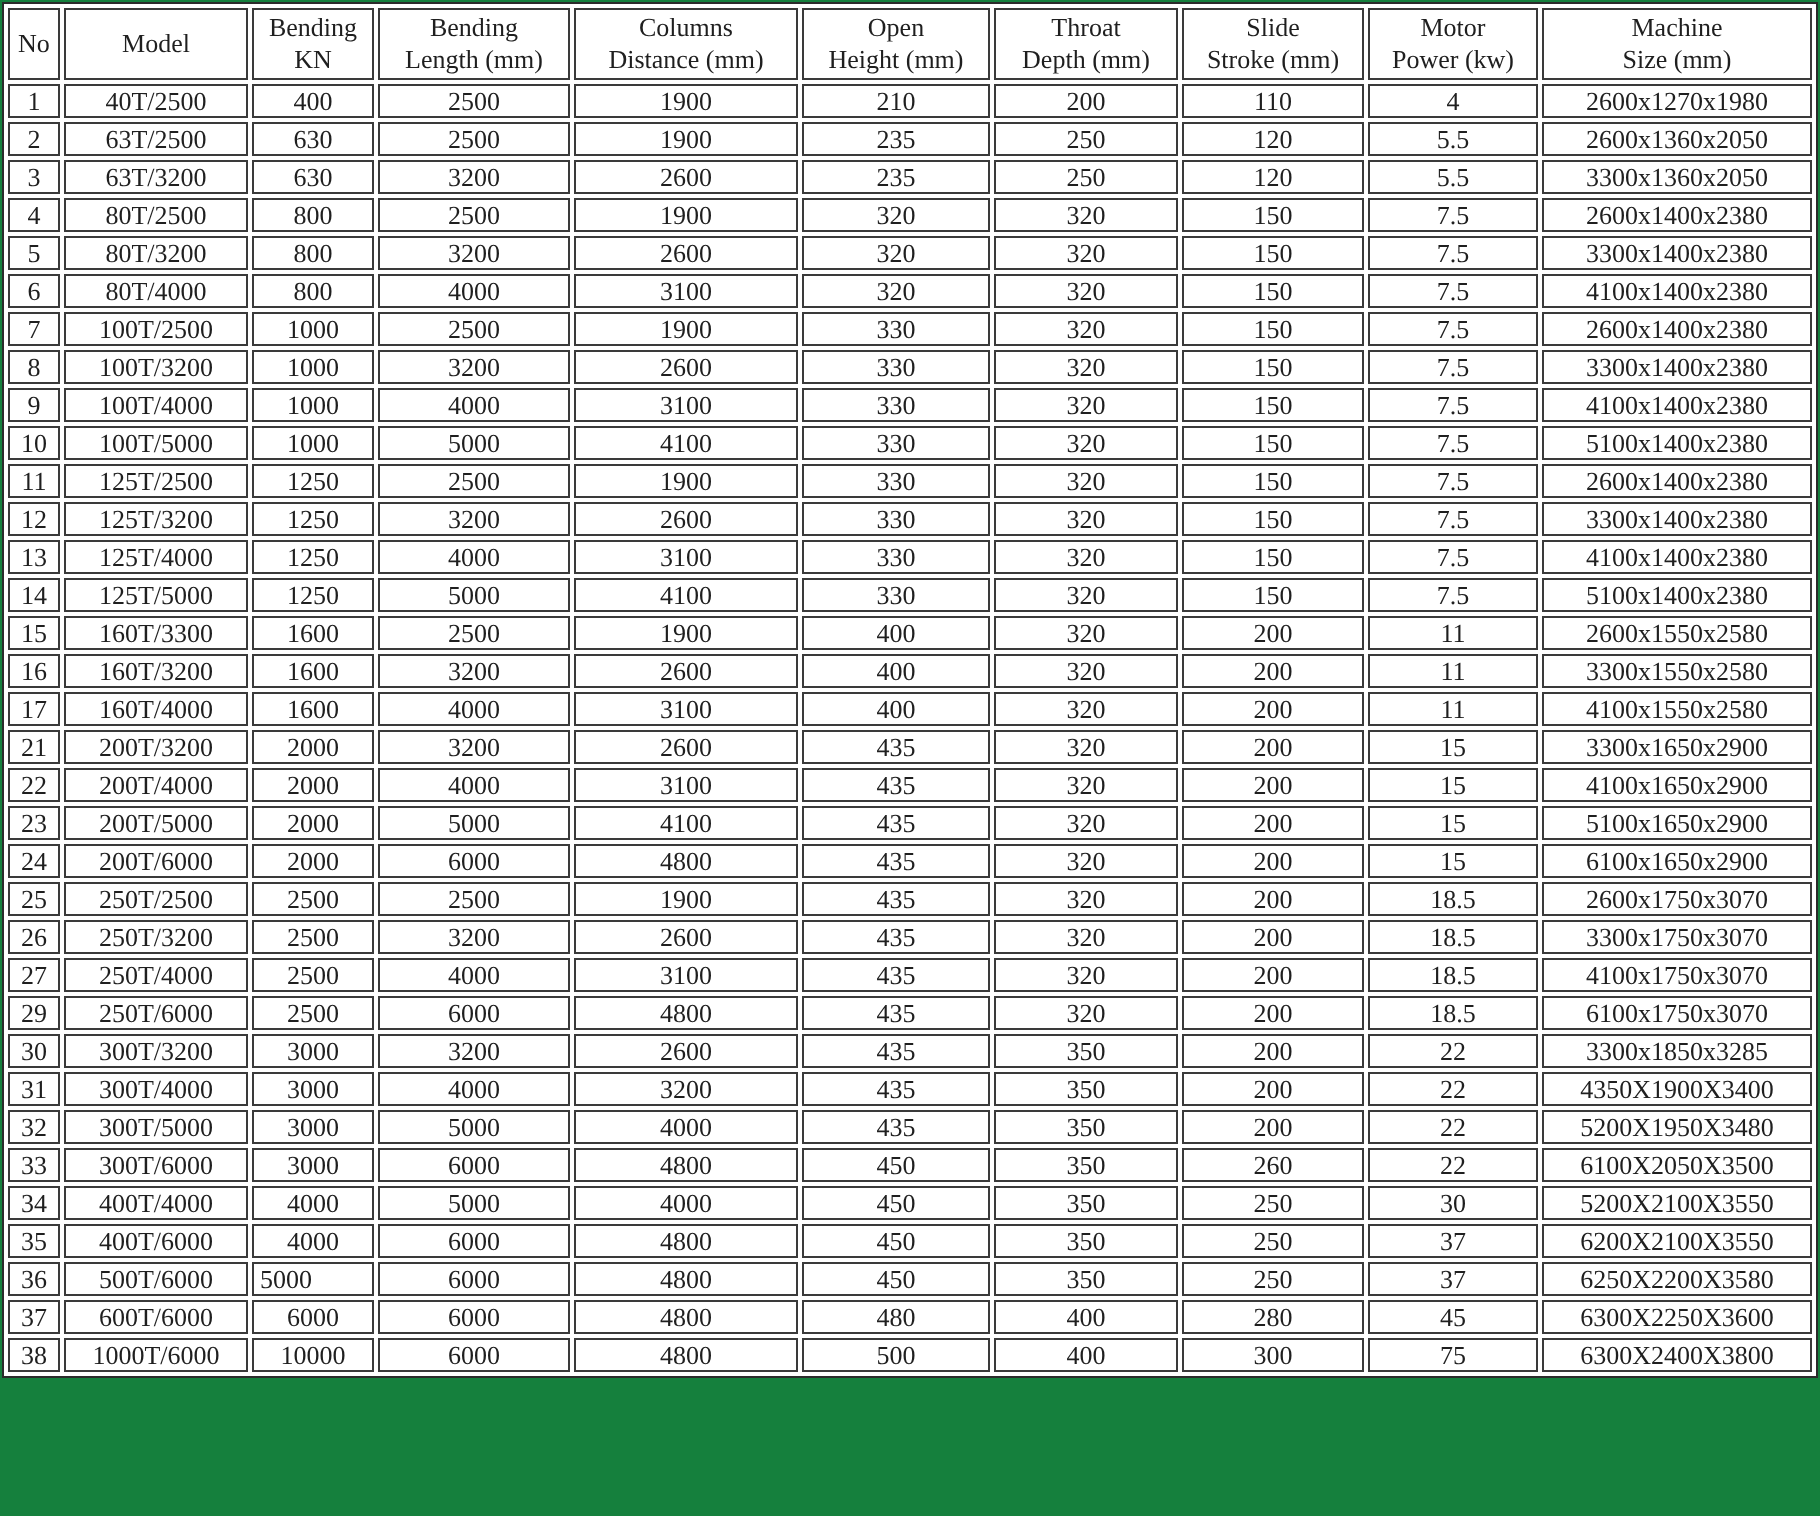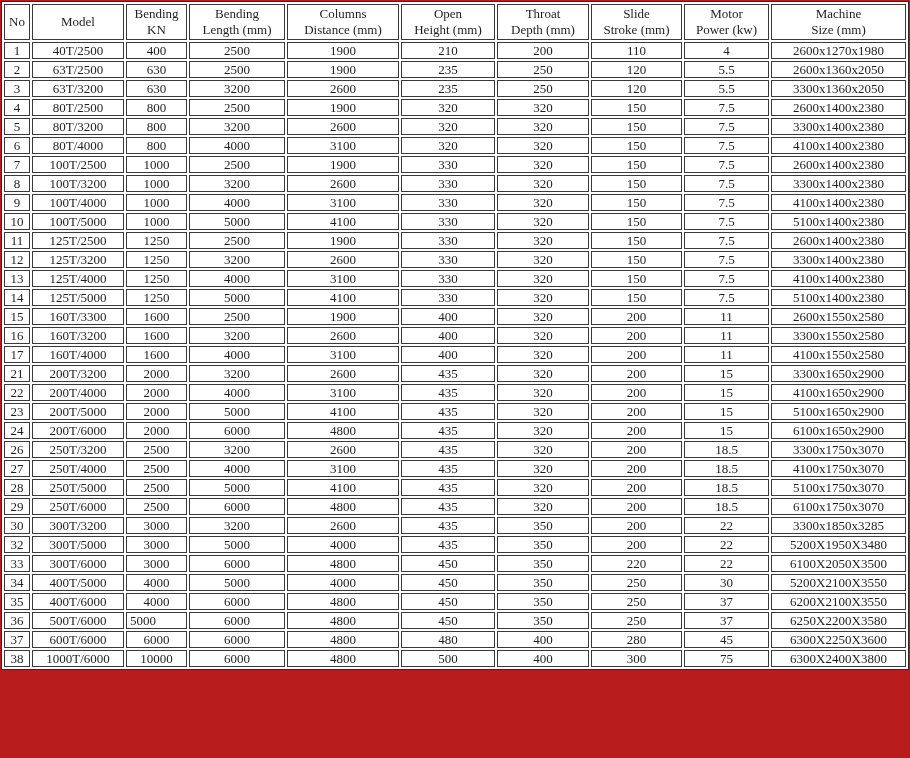--- a/index.html
+++ b/index.html
@@ -6,21 +6,21 @@
     margin: 0;
     padding: 0;
     background: #ffffff;
   }
   .page {
     width: 910px;
     height: 758px;
     box-sizing: border-box;
     padding: 1px;
     overflow: hidden;
-    background: #b91c1c;
+    background: #15803d;
   }
   table.spec-table {
     border-collapse: separate;
     border-spacing: 2px;
     border: 1px solid #2b2b2b;
     table-layout: fixed;
     width: 908px;
     background: #ffffff;
     font-family: "Liberation Serif", serif;
     font-size: 13px;
@@ -339,20 +339,32 @@
           <td>2000</td>
           <td>6000</td>
           <td>4800</td>
           <td>435</td>
           <td>320</td>
           <td>200</td>
           <td>15</td>
           <td>6100x1650x2900</td>
         </tr>
         <tr>
+          <td>25</td>
+          <td>250T/2500</td>
+          <td>2500</td>
+          <td>2500</td>
+          <td>1900</td>
+          <td>435</td>
+          <td>320</td>
+          <td>200</td>
+          <td>18.5</td>
+          <td>2600x1750x3070</td>
+        </tr>
+        <tr>
           <td>26</td>
           <td>250T/3200</td>
           <td>2500</td>
           <td>3200</td>
           <td>2600</td>
           <td>435</td>
           <td>320</td>
           <td>200</td>
           <td>18.5</td>
           <td>3300x1750x3070</td>
@@ -361,32 +373,20 @@
           <td>27</td>
           <td>250T/4000</td>
           <td>2500</td>
           <td>4000</td>
           <td>3100</td>
           <td>435</td>
           <td>320</td>
           <td>200</td>
           <td>18.5</td>
           <td>4100x1750x3070</td>
-        </tr>
-        <tr>
-          <td>28</td>
-          <td>250T/5000</td>
-          <td>2500</td>
-          <td>5000</td>
-          <td>4100</td>
-          <td>435</td>
-          <td>320</td>
-          <td>200</td>
-          <td>18.5</td>
-          <td>5100x1750x3070</td>
         </tr>
         <tr>
           <td>29</td>
           <td>250T/6000</td>
           <td>2500</td>
           <td>6000</td>
           <td>4800</td>
           <td>435</td>
           <td>320</td>
           <td>200</td>
@@ -397,20 +397,32 @@
           <td>30</td>
           <td>300T/3200</td>
           <td>3000</td>
           <td>3200</td>
           <td>2600</td>
           <td>435</td>
           <td>350</td>
           <td>200</td>
           <td>22</td>
           <td>3300x1850x3285</td>
+        </tr>
+        <tr>
+          <td>31</td>
+          <td>300T/4000</td>
+          <td>3000</td>
+          <td>4000</td>
+          <td>3200</td>
+          <td>435</td>
+          <td>350</td>
+          <td>200</td>
+          <td>22</td>
+          <td>4350X1900X3400</td>
         </tr>
         <tr>
           <td>32</td>
           <td>300T/5000</td>
           <td>3000</td>
           <td>5000</td>
           <td>4000</td>
           <td>435</td>
           <td>350</td>
           <td>200</td>
@@ -418,27 +430,27 @@
           <td>5200X1950X3480</td>
         </tr>
         <tr>
           <td>33</td>
           <td>300T/6000</td>
           <td>3000</td>
           <td>6000</td>
           <td>4800</td>
           <td>450</td>
           <td>350</td>
-          <td>220</td>
+          <td>260</td>
           <td>22</td>
           <td>6100X2050X3500</td>
         </tr>
         <tr>
           <td>34</td>
-          <td>400T/5000</td>
+          <td>400T/4000</td>
           <td>4000</td>
           <td>5000</td>
           <td>4000</td>
           <td>450</td>
           <td>350</td>
           <td>250</td>
           <td>30</td>
           <td>5200X2100X3550</td>
         </tr>
         <tr>

